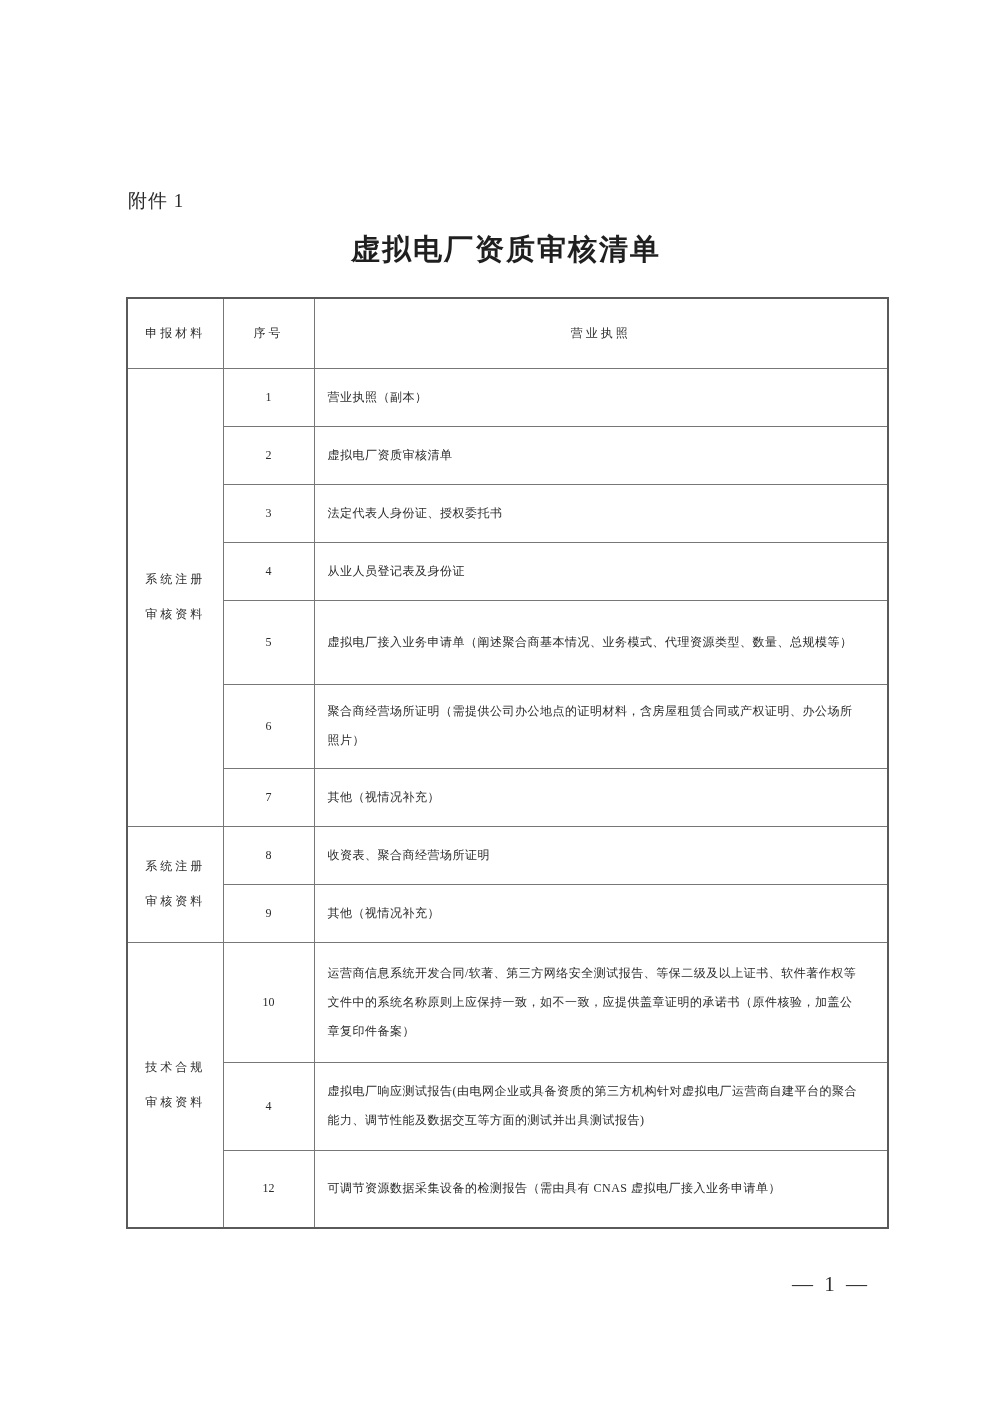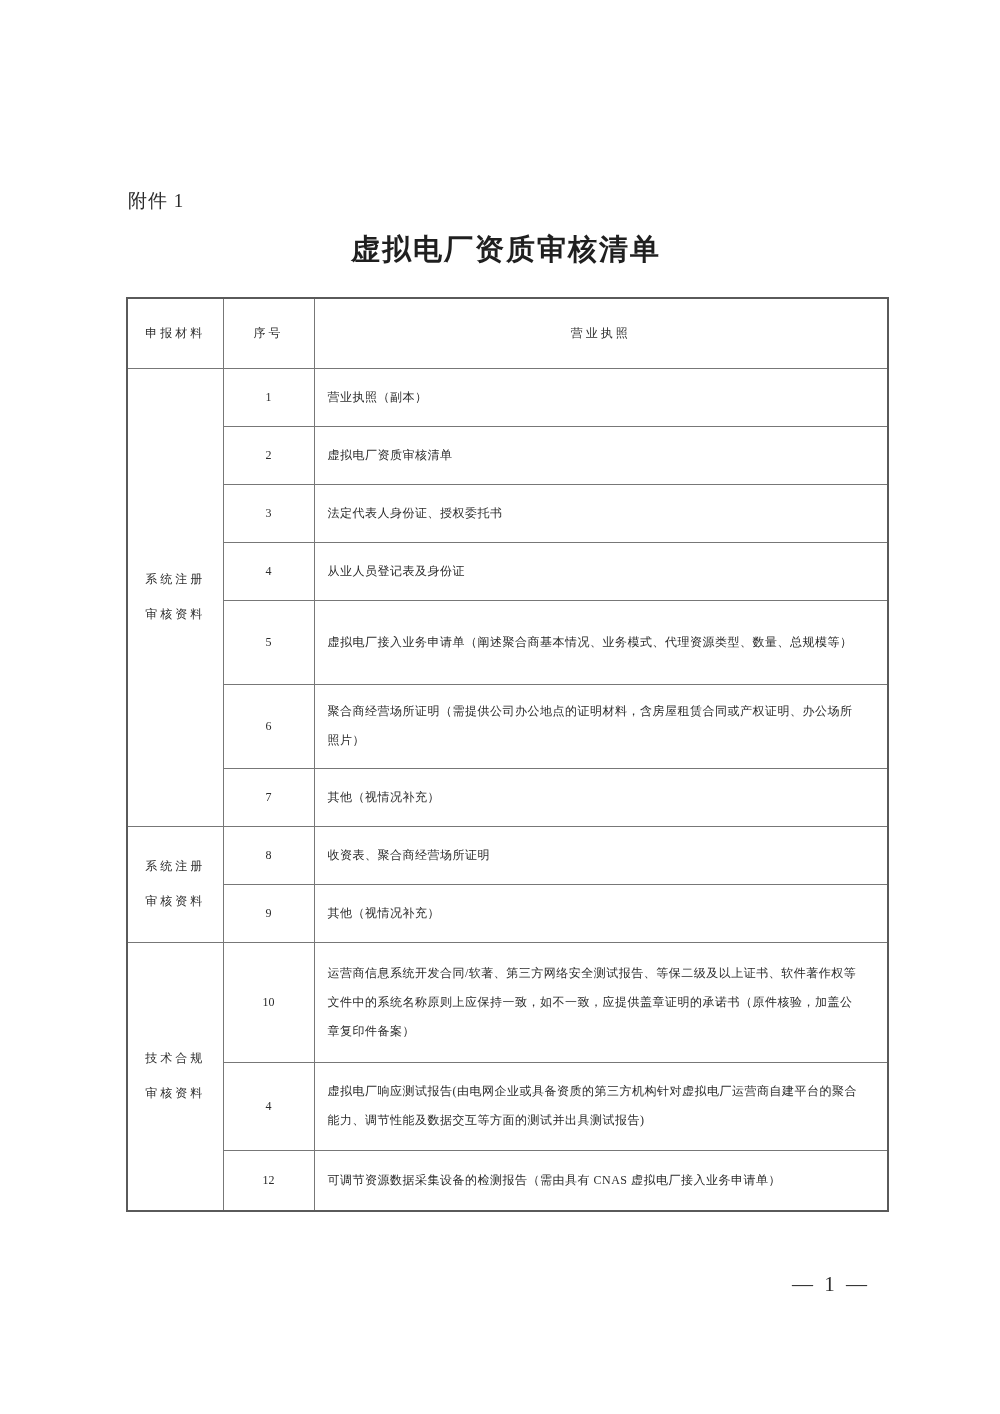--- a/index.html
+++ b/index.html
@@ -74,21 +74,21 @@
   .name-cell {
     text-align: left;
     padding: 9px 28px 9px 13px;
     line-height: 29px;
     letter-spacing: 0.5px;
   }
   tr.r-s  { height: 58px; }
   tr.r-m  { height: 84px; }
   tr.r-l  { height: 120px; }
   tr.r-l2 { height: 88px; }
-  tr.r-m2 { height: 61px; }
+  tr.r-m2 { height: 78px; }
 
   .page-number {
     position: absolute;
     top: 1272px;
     right: 130px;
     font-size: 21px;
     letter-spacing: 3px;
     color: #2b2b2b;
     white-space: nowrap;
   }

